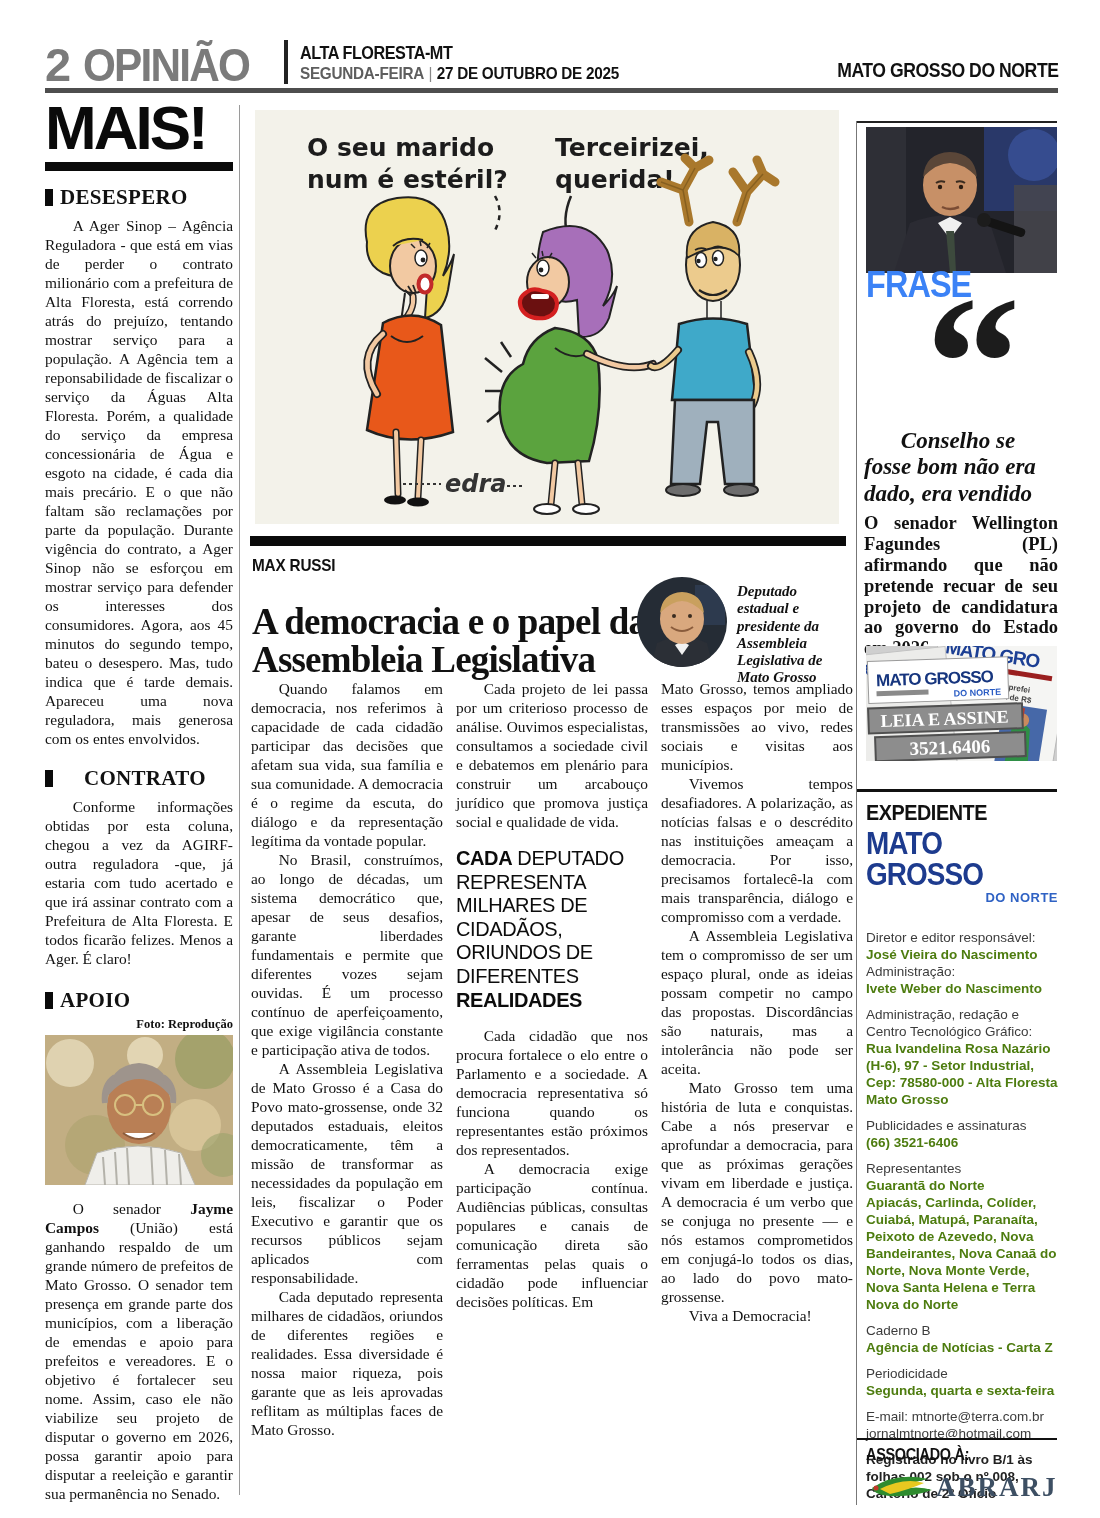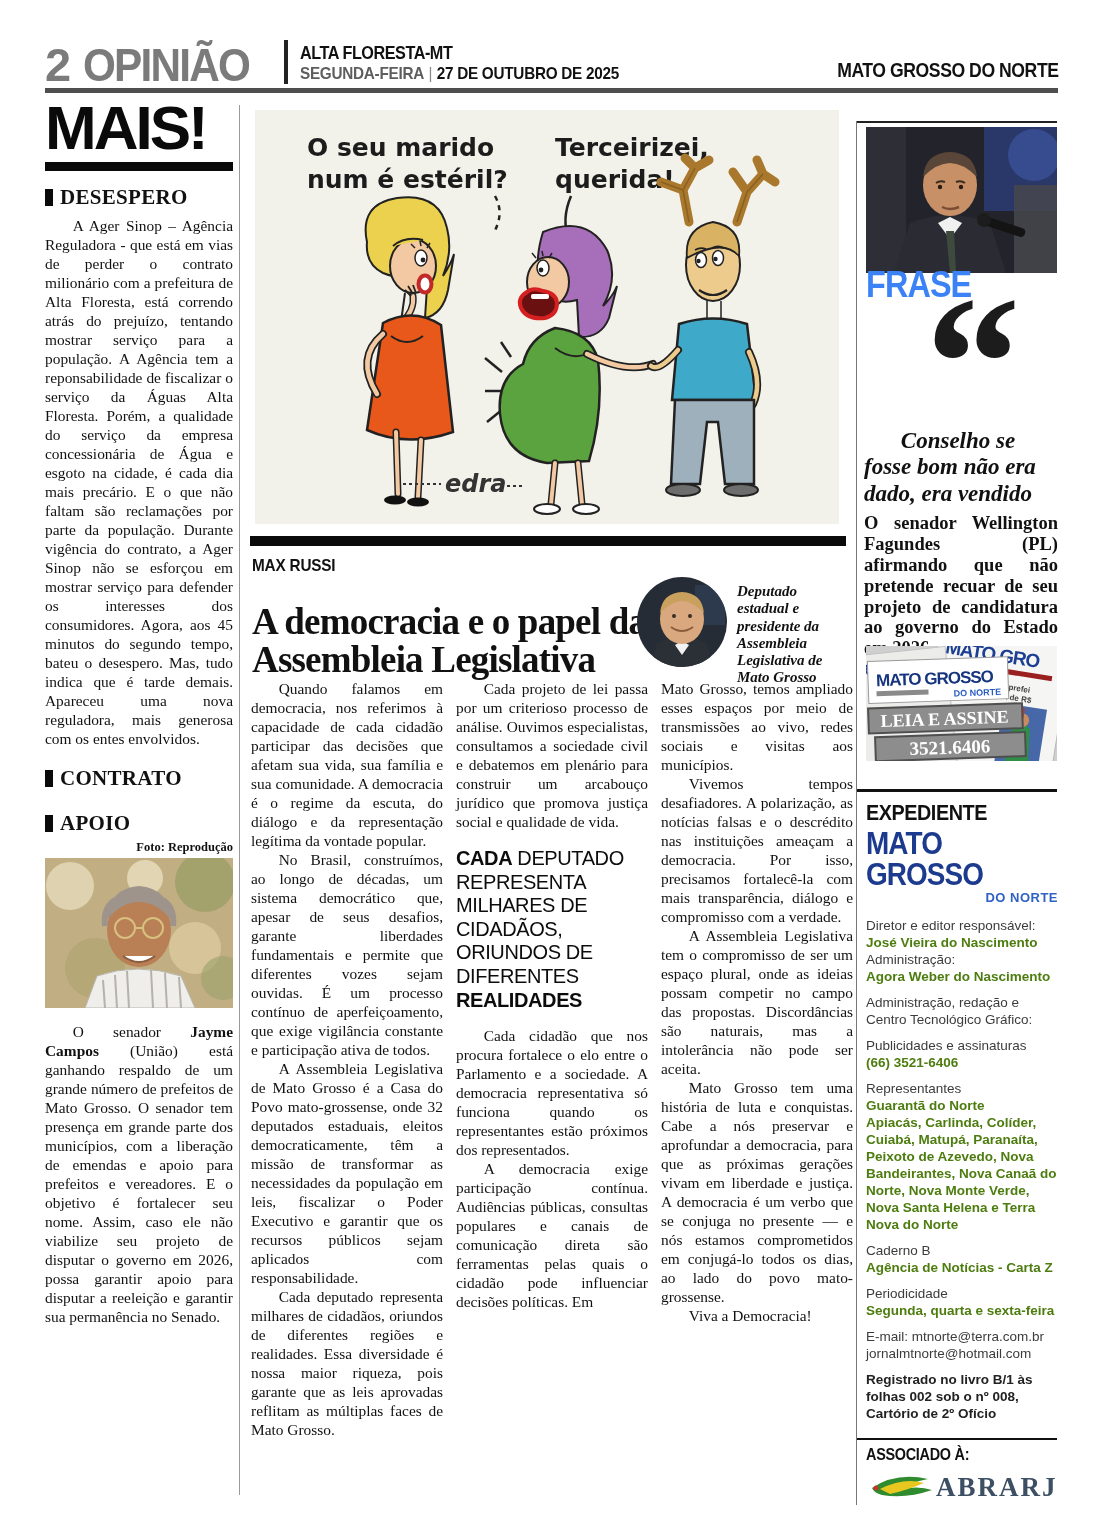--- a/index.html
+++ b/index.html
@@ -108,24 +108,25 @@
 <aside class="leftcol">
   <div class="mais-title">MAIS!</div>
   <div class="mais-bar"></div>
 
   <div class="sec-head">
     <span class="sec-bullet"></span>
     <span>DESESPERO</span>
   </div>
   <p class="body-text">A Ager Sinop – Agência Reguladora - que está em vias de perder o contrato milionário com a prefeitura de Alta Floresta, está correndo atrás do prejuízo, tentando mostrar serviço para a população. A Agência tem a reponsabilidade de fiscalizar o serviço da Águas Alta Floresta. Porém, a qualidade do serviço da empresa concessionária de Água e esgoto na cidade, é cada dia mais precário. E o que não faltam são reclamações por parte da população. Durante vigência do contrato, a Ager Sinop não se esforçou em mostrar serviço para defender os interesses dos consumidores. Agora, aos 45 minutos do segundo tempo, bateu o desespero. Mas, tudo indica que é tarde demais. Apareceu uma nova reguladora, mais generosa com os entes envolvidos.</p>
 
-  <div class="sec-head" style="margin-top:18px;">
+  <div class="sec-head" style="margin-top:18px;gap:24px;">
     <span class="sec-bullet"></span>
     <span>CONTRATO</span>
   </div>
+  <p class="body-text">Conforme informações obtidas por esta coluna, chegou a vez da AGIRF- outra reguladora -que, já estaria com tudo acertado e que irá assinar contrato com a Prefeitura de Alta Floresta. E todos ficarão felizes. Menos a Ager. É claro!</p>
 
   <div class="sec-head" style="margin-top:20px;">
     <span class="sec-bullet"></span>
     <span>APOIO</span>
   </div>
   <div class="photo-credit">Foto: Reprodução</div>
 
   <svg class="apoio-photo" viewBox="0 0 188 150">
     <rect width="188" height="150" fill="#c2ae83"></rect>
     <circle cx="28" cy="30" r="26" fill="#e7dcبb" opacity="0"></circle>
@@ -349,30 +350,31 @@
     <text x="42" y="108" font-family="Liberation Serif, serif" font-weight="700" font-size="19" fill="#fff">3521.6406</text>
   </g>
 </svg>
 
 <div class="exp-topline"></div>
 <div class="expediente">
   <div class="exp-label"><span class="cond">EXPEDIENTE</span></div>
   <div class="exp-brand"><span class="cond">MATO GROSSO</span></div>
   <div class="exp-brand-sub">DO NORTE</div>
 
-  <div class="exp-entry" style="margin-top:12px;">
+  <div class="exp-entry" style="margin-top:24px;">
     <div class="lab">Diretor e editor responsável:</div>
     <div class="val">José Vieira do Nascimento</div>
   </div>
   <div class="exp-entry" style="margin-top:0;">
     <div class="lab">Administração:</div>
-    <div class="val">Agora Weber do Nascimento</div>
+    <div class="val">Ivete Weber do Nascimento</div>
   </div>
   <div class="exp-entry">
     <div class="lab">Administração, redação e Centro Tecnológico Gráfico:</div>
+    <div class="val">Rua Ivandelina Rosa Nazário (H-6), 97 - Setor Industrial, Cep: 78580-000 - Alta Floresta Mato Grosso</div>
   </div>
   <div class="exp-entry">
     <div class="lab">Publicidades e assinaturas</div>
     <div class="val">(66) 3521-6406</div>
   </div>
   <div class="exp-entry">
     <div class="lab">Representantes</div>
     <div class="val">Guarantã do Norte
 Apiacás, Carlinda, Colíder, Cuiabá, Matupá, Paranaíta, Peixoto de Azevedo, Nova Bandeirantes, Nova Canaã do Norte, Nova Monte Verde, Nova Santa Helena e Terra Nova do Norte</div>
   </div>

